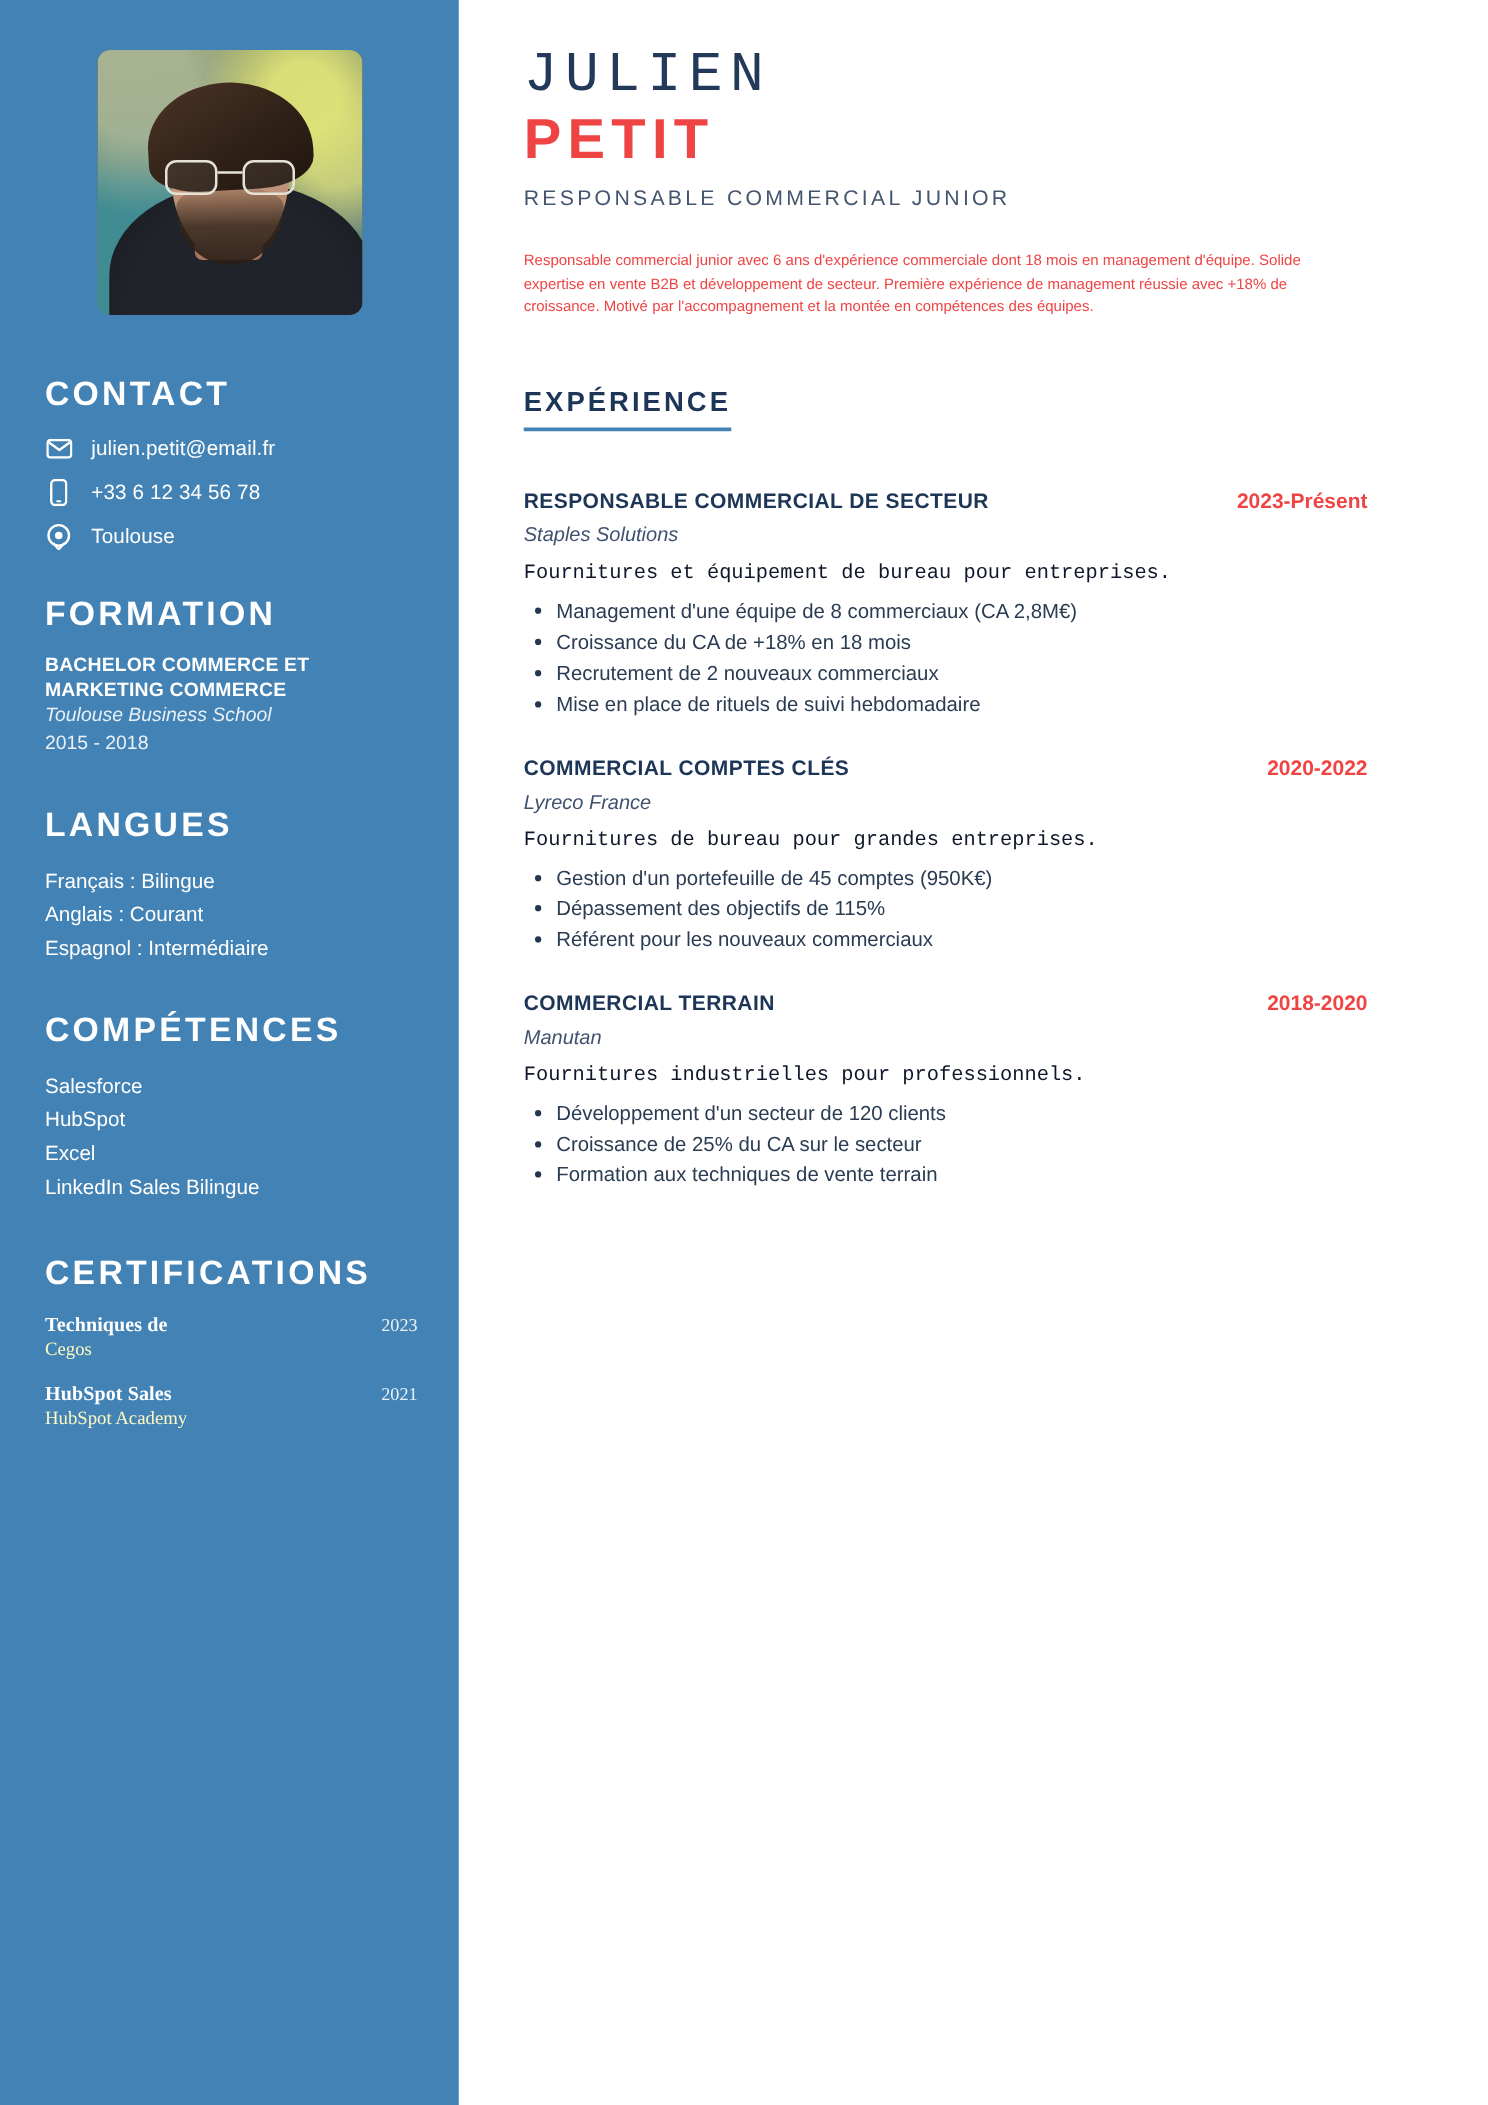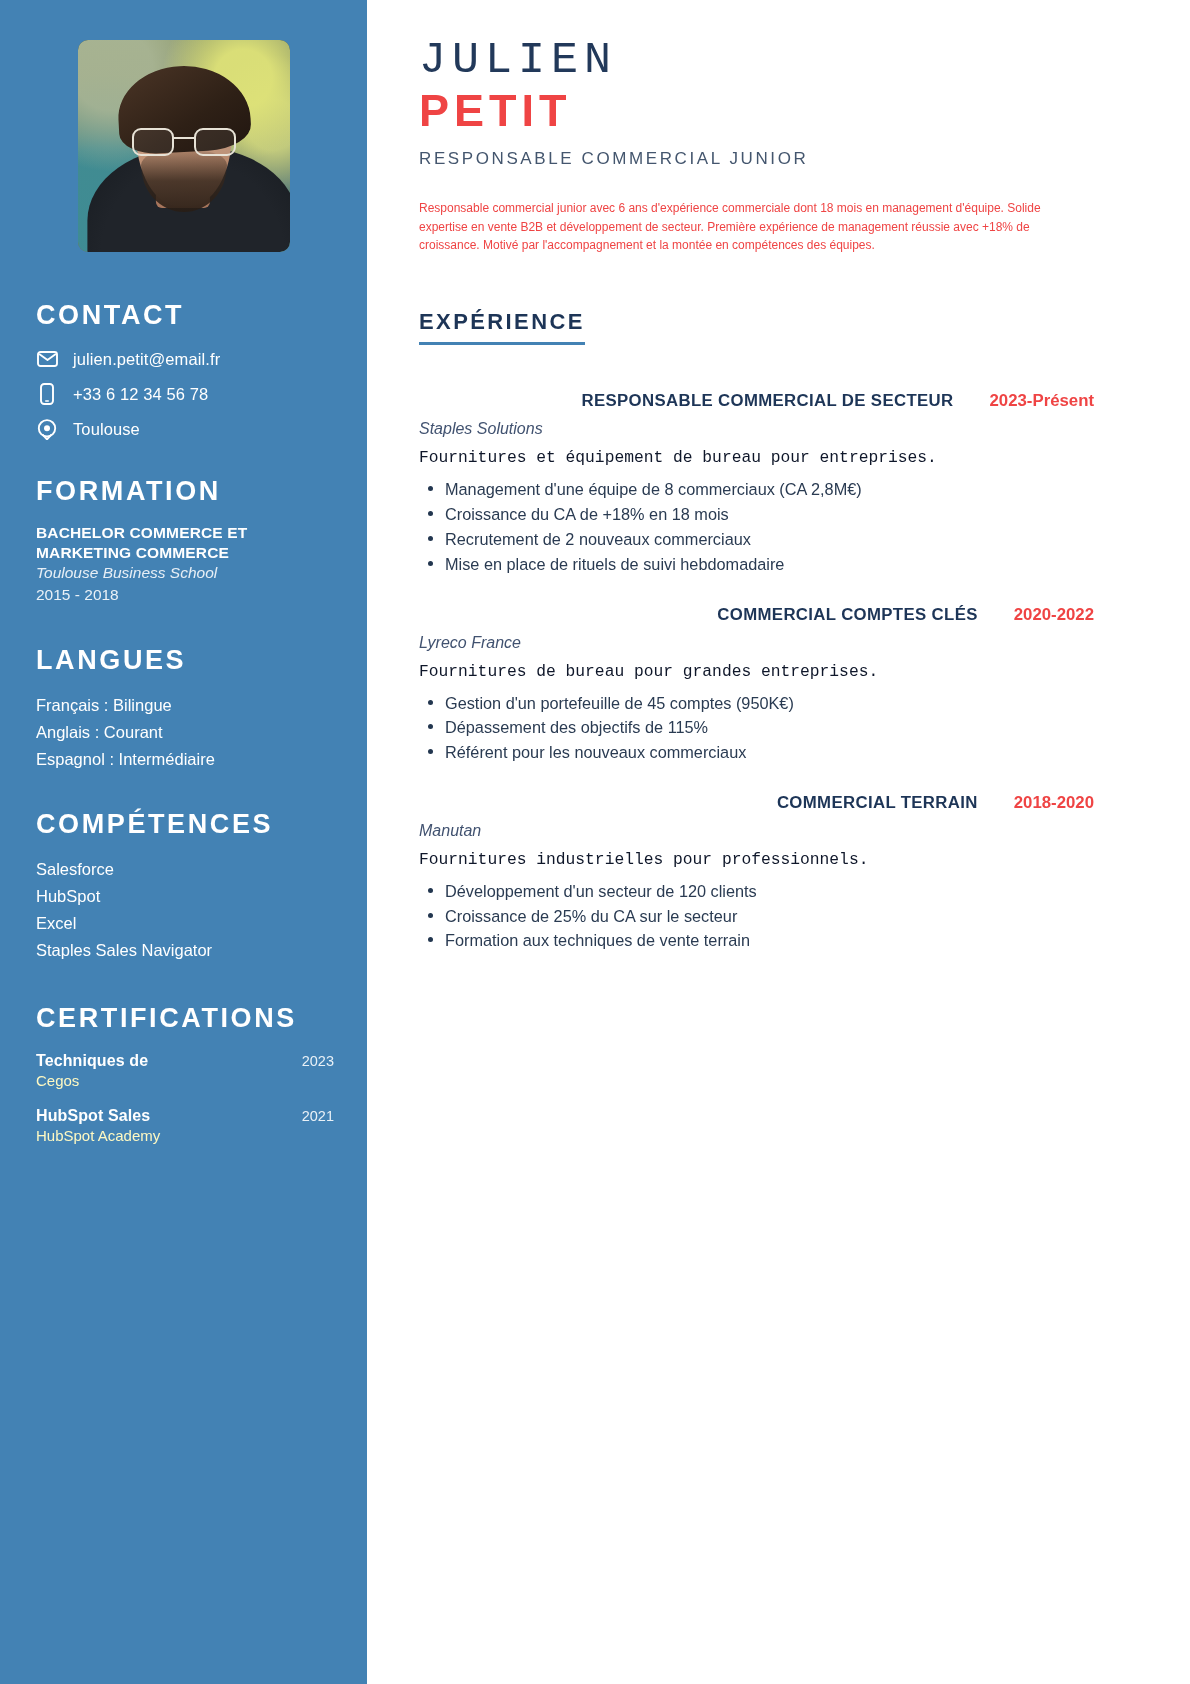--- a/index.html
+++ b/index.html
@@ -170,21 +170,21 @@
   .sec-langues { margin-top: 40px; }
   .plain-list { margin-top: 16px; }
   .plain-list div {
     font-size: 16.5px;
     line-height: 1.62;
     color: #ffffff;
   }
 
   .sec-competences { margin-top: 37px; }
   .sec-certifications { margin-top: 40px; }
-  .cert { margin-top: 18px; }
+  .cert { margin-top: 18px; font-family: Liberation Serif, serif; }
   .cert-top {
     display: flex;
     align-items: baseline;
     justify-content: space-between;
     gap: 10px;
   }
   .cert-name {
     font-size: 16px;
     font-weight: bold;
     letter-spacing: 0.1px;
@@ -243,21 +243,21 @@
     letter-spacing: 2.4px;
     color: #1d3557;
     padding-bottom: 7px;
     border-bottom: 3px solid #4382b4;
   }
   .job { margin-top: 28px; }
   .job:first-of-type { margin-top: 32px; }
   .job-head {
     display: flex;
     align-items: baseline;
-    justify-content: flex-end;
+    justify-content: space-between;
     gap: 36px;
   }
   .job-title {
     font-size: 16.8px;
     font-weight: bold;
     letter-spacing: 0.35px;
     color: #1d3557;
   }
   .job-dates {
     font-size: 16.8px;
@@ -378,21 +378,21 @@
         <div>Espagnol : Intermédiaire</div>
       </div>
     </div>
 
     <div class="sec-competences">
       <h2 class="section-title">COMPÉTENCES</h2>
       <div class="plain-list">
         <div>Salesforce</div>
         <div>HubSpot</div>
         <div>Excel</div>
-        <div>Staples Sales Navigator</div>
+        <div>LinkedIn Sales Bilingue</div>
       </div>
     </div>
 
     <div class="sec-certifications">
       <h2 class="section-title">CERTIFICATIONS</h2>
 
       <div class="cert">
         <div class="cert-top">
           <span class="cert-name">Techniques de</span>
           <span class="cert-year">2023</span>

